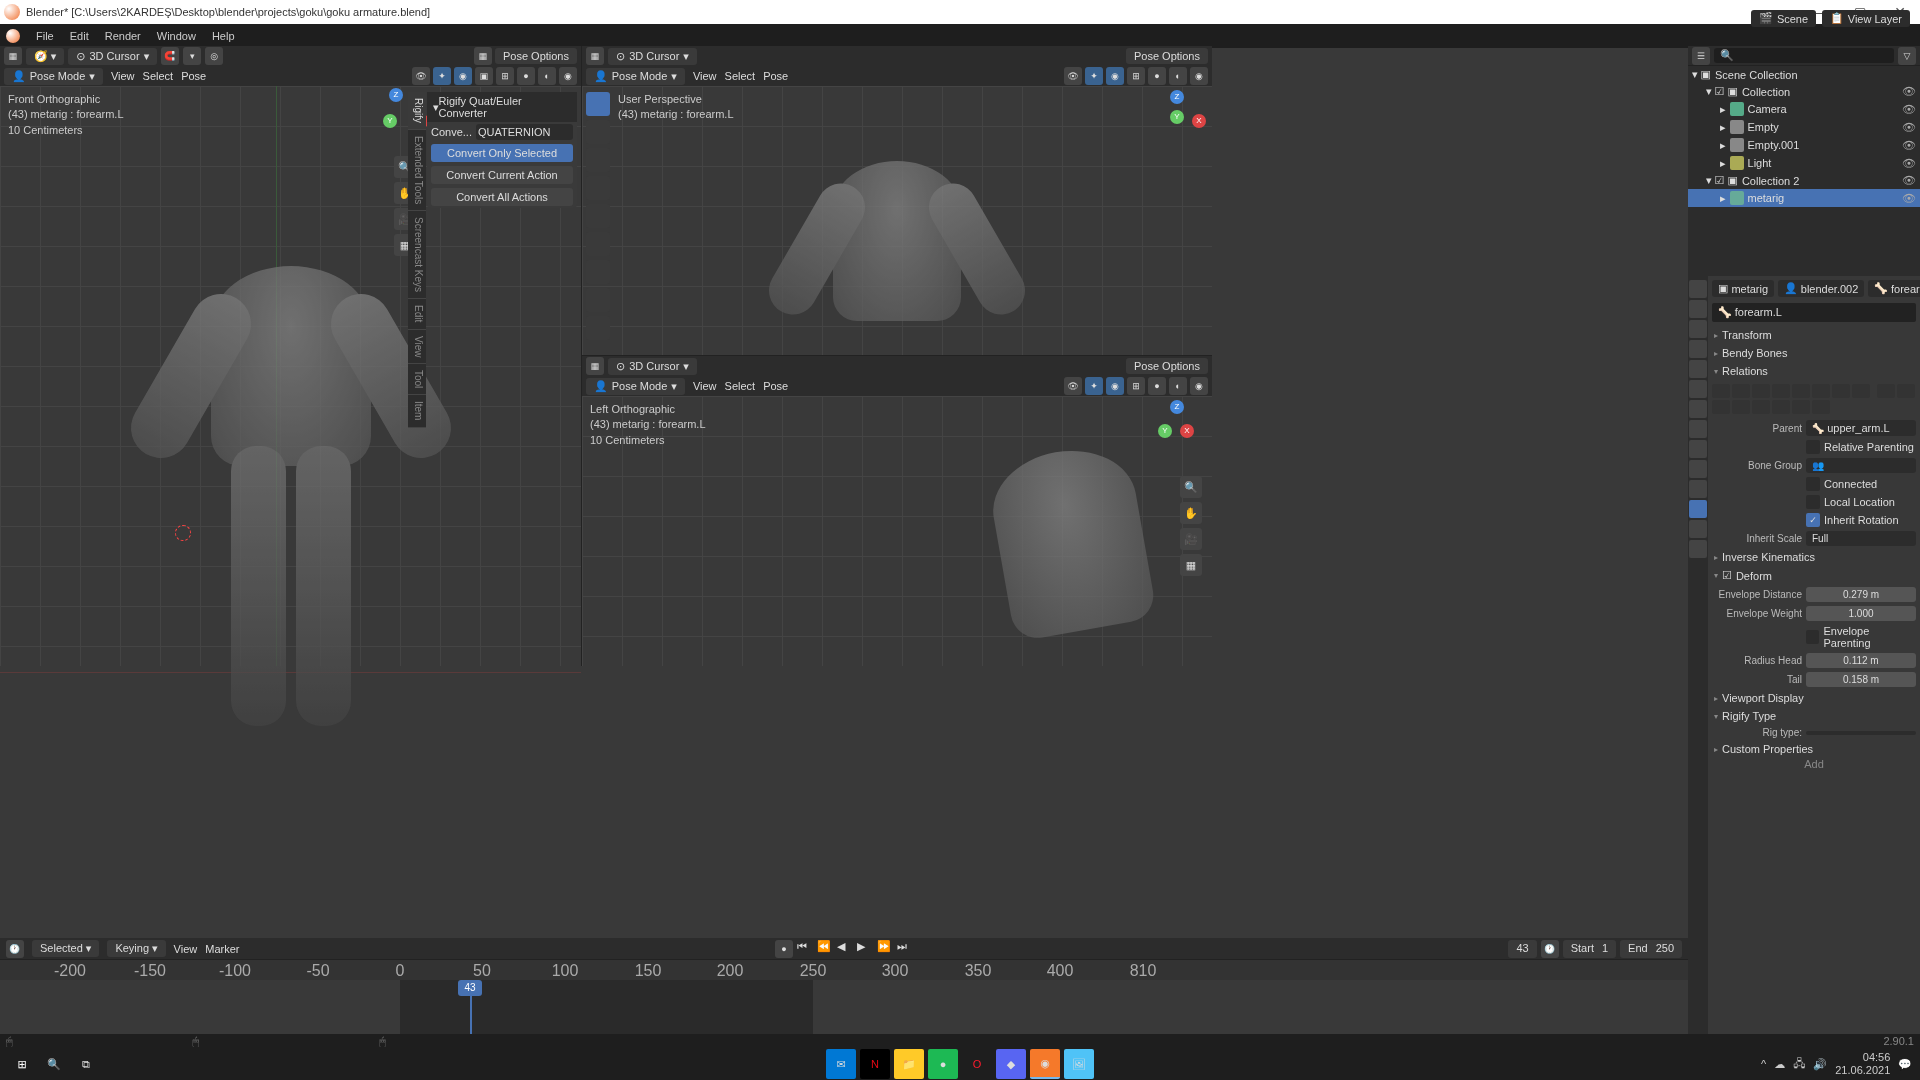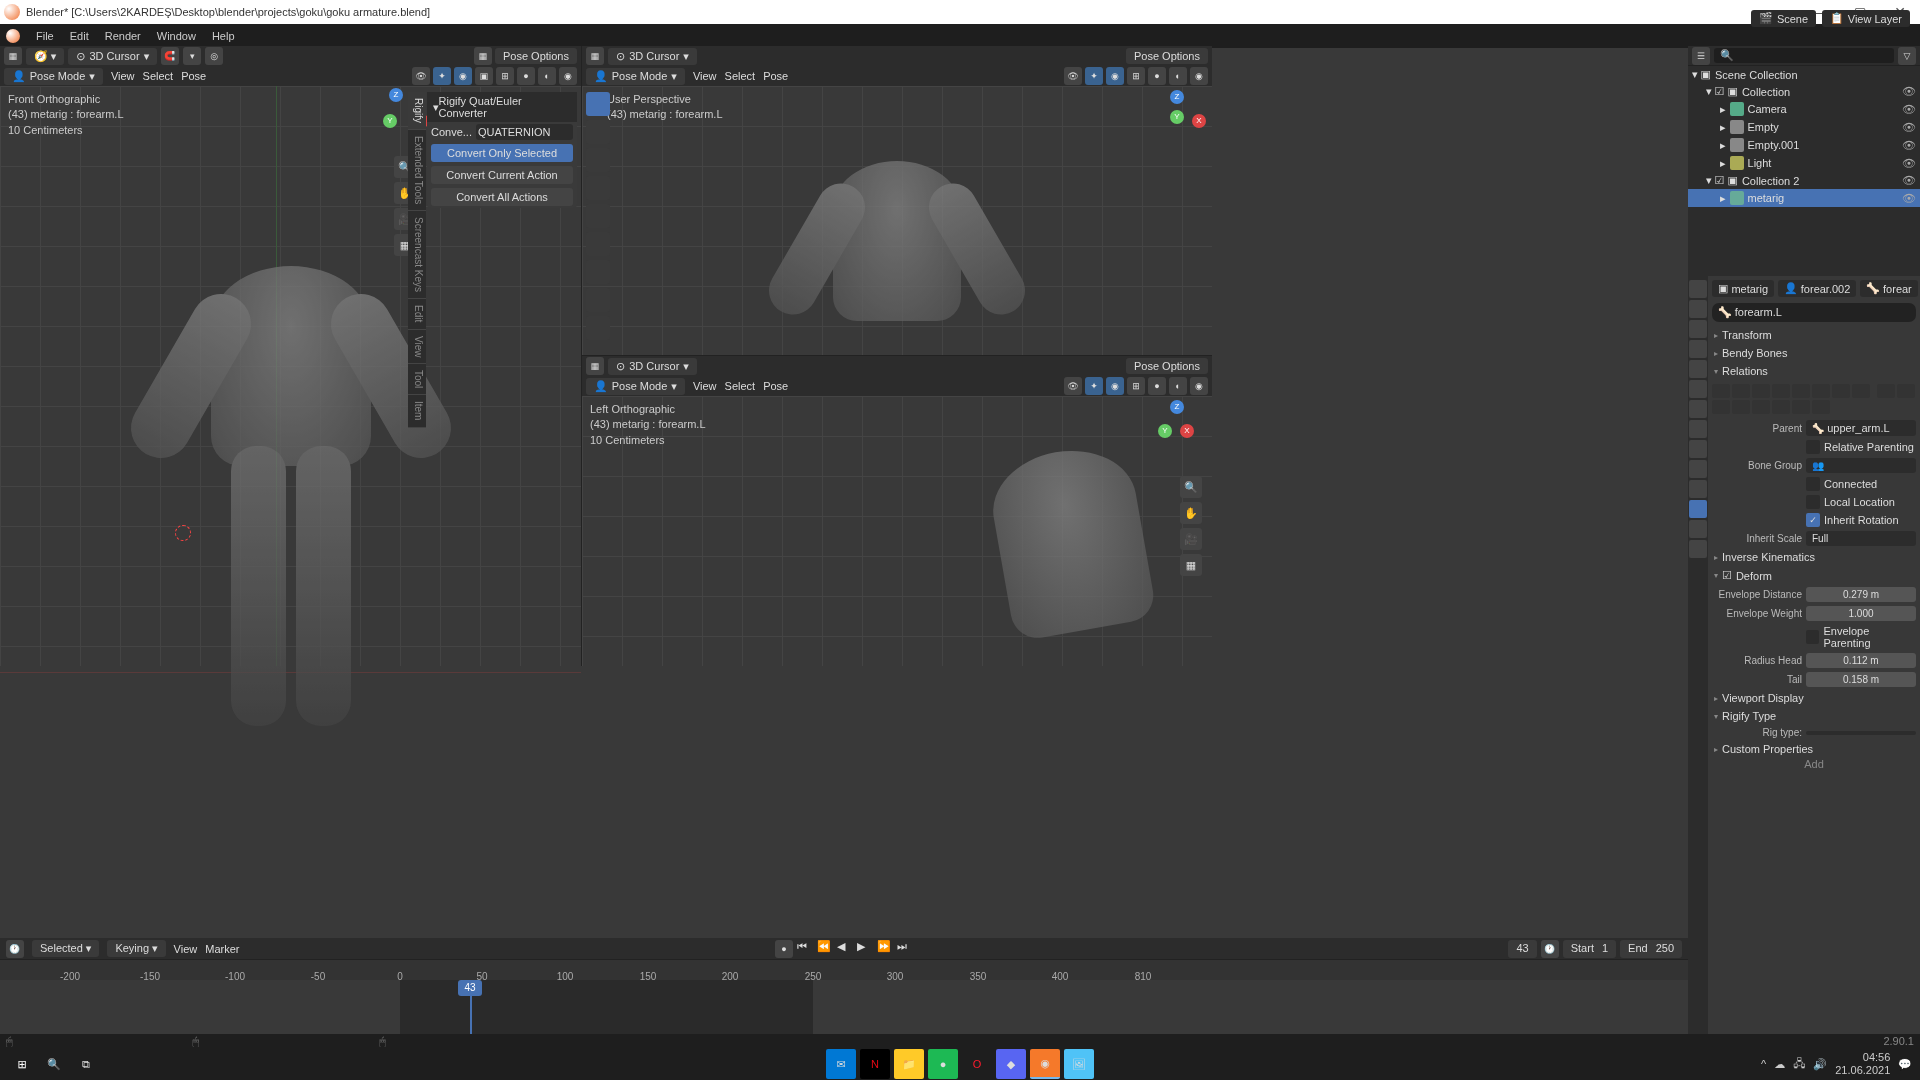--- a/index.html
+++ b/index.html
@@ -56,21 +56,21 @@
 .char-tr{transform:translate(-50%,-30%) scale(.8)}
 .char-br{transform:translate(-20%,-35%) scale(.9) rotate(-10deg)}
 .timeline-area{position:absolute;left:0;right:232px;bottom:32px;height:110px;background:#2c2c2c}
 .tl-header{height:22px;background:#2c2c2c;display:flex;align-items:center;padding:0 6px;gap:8px;border-bottom:1px solid #222}
 .tl-btn{background:#3a3a3a;padding:2px 8px;border-radius:3px}
 .tl-controls{position:absolute;left:50%;transform:translateX(-50%);display:flex;gap:4px}
 .tl-controls .pc{width:16px;height:16px}
 .tl-fields{margin-left:auto;display:flex;gap:4px}
 .tl-field{background:#3a3a3a;padding:2px 8px;border-radius:3px;display:flex;gap:8px}
 .tl-ruler{height:20px;background:#333;position:relative;display:flex}
-.tl-ruler .tick{position:absolute;top:11px;color:#aaa;font-size:10px;transform:translateX(-50%)}
+.tl-ruler .tick{position:absolute;top:2px;color:#aaa;font-size:16px;transform:translateX(-50%)}
 .tl-body{height:66px;background:#393939;position:relative}
 .tl-playhead{position:absolute;top:0;bottom:0;left:470px;width:2px;background:#4772b3}
 .tl-playhead .head{position:absolute;top:0;left:-12px;width:24px;height:16px;background:#4772b3;border-radius:3px;text-align:center;color:#fff;font-size:10px;line-height:16px}
 .outliner{position:absolute;right:0;top:0;width:232px;bottom:0;background:#2c2c2c;display:flex;flex-direction:column}
 .out-header{height:20px;background:#2c2c2c;display:flex;align-items:center;padding:0 4px;gap:4px;border-bottom:1px solid #222}
 .out-search{flex:1;background:#1e1e1e;border-radius:3px;padding:1px 6px;color:#888}
 .out-tree{flex:0 0 210px;overflow:auto}
 .out-tree .node{display:flex;align-items:center;padding:2px 4px;gap:4px}
 .out-tree .node.selected{background:#4772b3}
 .out-tree .indent1{padding-left:18px}
@@ -81,21 +81,21 @@
 .ic-lit{background:#aa5}
 .ic-arm{background:#6a9}
 .ic-emp{background:#888}
 .properties{flex:1;background:#383838;display:flex}
 .prop-tabs{width:20px;background:#2c2c2c;display:flex;flex-direction:column;gap:2px;padding-top:4px}
 .prop-tabs .pt{width:18px;height:18px;background:#444;border-radius:2px;margin:0 auto}
 .prop-tabs .pt.active{background:#4772b3}
 .prop-content{flex:1;padding:4px;overflow:auto}
 .prop-path{display:flex;gap:4px;margin-bottom:6px;font-size:10px}
 .prop-path .pp{background:#2c2c2c;padding:2px 6px;border-radius:3px;display:flex;align-items:center;gap:3px}
-.prop-name{background:#222;padding:3px 6px;border-radius:7px;margin-bottom:4px}
+.prop-name{background:#222;padding:3px 6px;border-radius:2px;margin-bottom:4px}
 .panel-hdr{display:flex;align-items:center;padding:3px 2px;color:#ddd;gap:4px}
 .panel-hdr::before{content:"▸";color:#888;font-size:8px}
 .panel-hdr.open::before{content:"▾"}
 .prop-row{display:flex;align-items:center;padding:2px 0;gap:4px}
 .prop-row .label{flex:0 0 90px;text-align:right;color:#bbb;font-size:10px}
 .prop-row .val{flex:1;background:#555;padding:2px 6px;border-radius:3px;text-align:center;font-size:10px}
 .prop-row .val.dark{background:#2c2c2c;text-align:left}
 .prop-row .cb{width:14px;height:14px;background:#2c2c2c;border-radius:2px;display:flex;align-items:center;justify-content:center;font-size:9px}
 .prop-row .cb.checked{background:#4772b3}
 .boxes{display:flex;gap:2px;flex-wrap:wrap;padding:4px 0}
@@ -251,21 +251,21 @@
       <span class="tc active"></span>
       <span class="tc"></span>
       <span class="tc"></span>
       <span class="tc"></span>
       <span class="tc"></span>
       <span class="tc"></span>
       <span class="tc"></span>
       <span class="tc"></span>
       <span class="tc"></span>
     </div>
-    <div class="overlay-info" style="left:25px">
+    <div class="overlay-info" style="left:36px">
       <div>User Perspective</div>
         <div>(43) metarig : forearm.L</div>
     </div>
     <div class="gizmo" style="right:10px">
       <span class="dot" style="background:#6c6;left:18px;top:14px">Y</span>
       <span class="dot" style="background:#d44;right:-4px;top:18px">X</span>
       <span class="dot" style="background:#48d;left:18px;top:-6px">Z</span>
     </div>
     <div class="char char-tr">
       <div class="torso">
@@ -349,21 +349,21 @@
         <span class="pt"></span>
         <span class="pt"></span>
         <span class="pt"></span>
         <span class="pt active"></span>
         <span class="pt"></span>
         <span class="pt"></span>
       </div>
       <div class="prop-content">
         <div class="prop-path">
           <span class="pp">▣ <span>metarig</span></span>
-          <span class="pp">👤 <span>forear.002</span></span>
+          <span class="pp">👤 <span>blender.002</span></span>
           <span class="pp">🦴 <span>forear</span></span>
         </div>
         <div class="prop-name">🦴 <span>forearm.L</span></div>
         <div class="panel-hdr">Transform</div>
         <div class="panel-hdr">Bendy Bones</div>
         <div class="panel-hdr open">Relations</div>
         <div class="boxes">
           <span class="bx"></span><span class="bx"></span><span class="bx"></span><span class="bx"></span><span class="bx"></span><span class="bx"></span><span class="bx"></span><span class="bx"></span>&nbsp;
           <span class="bx"></span><span class="bx"></span><span class="bx"></span><span class="bx"></span><span class="bx"></span><span class="bx"></span><span class="bx"></span><span class="bx"></span>
         </div>

